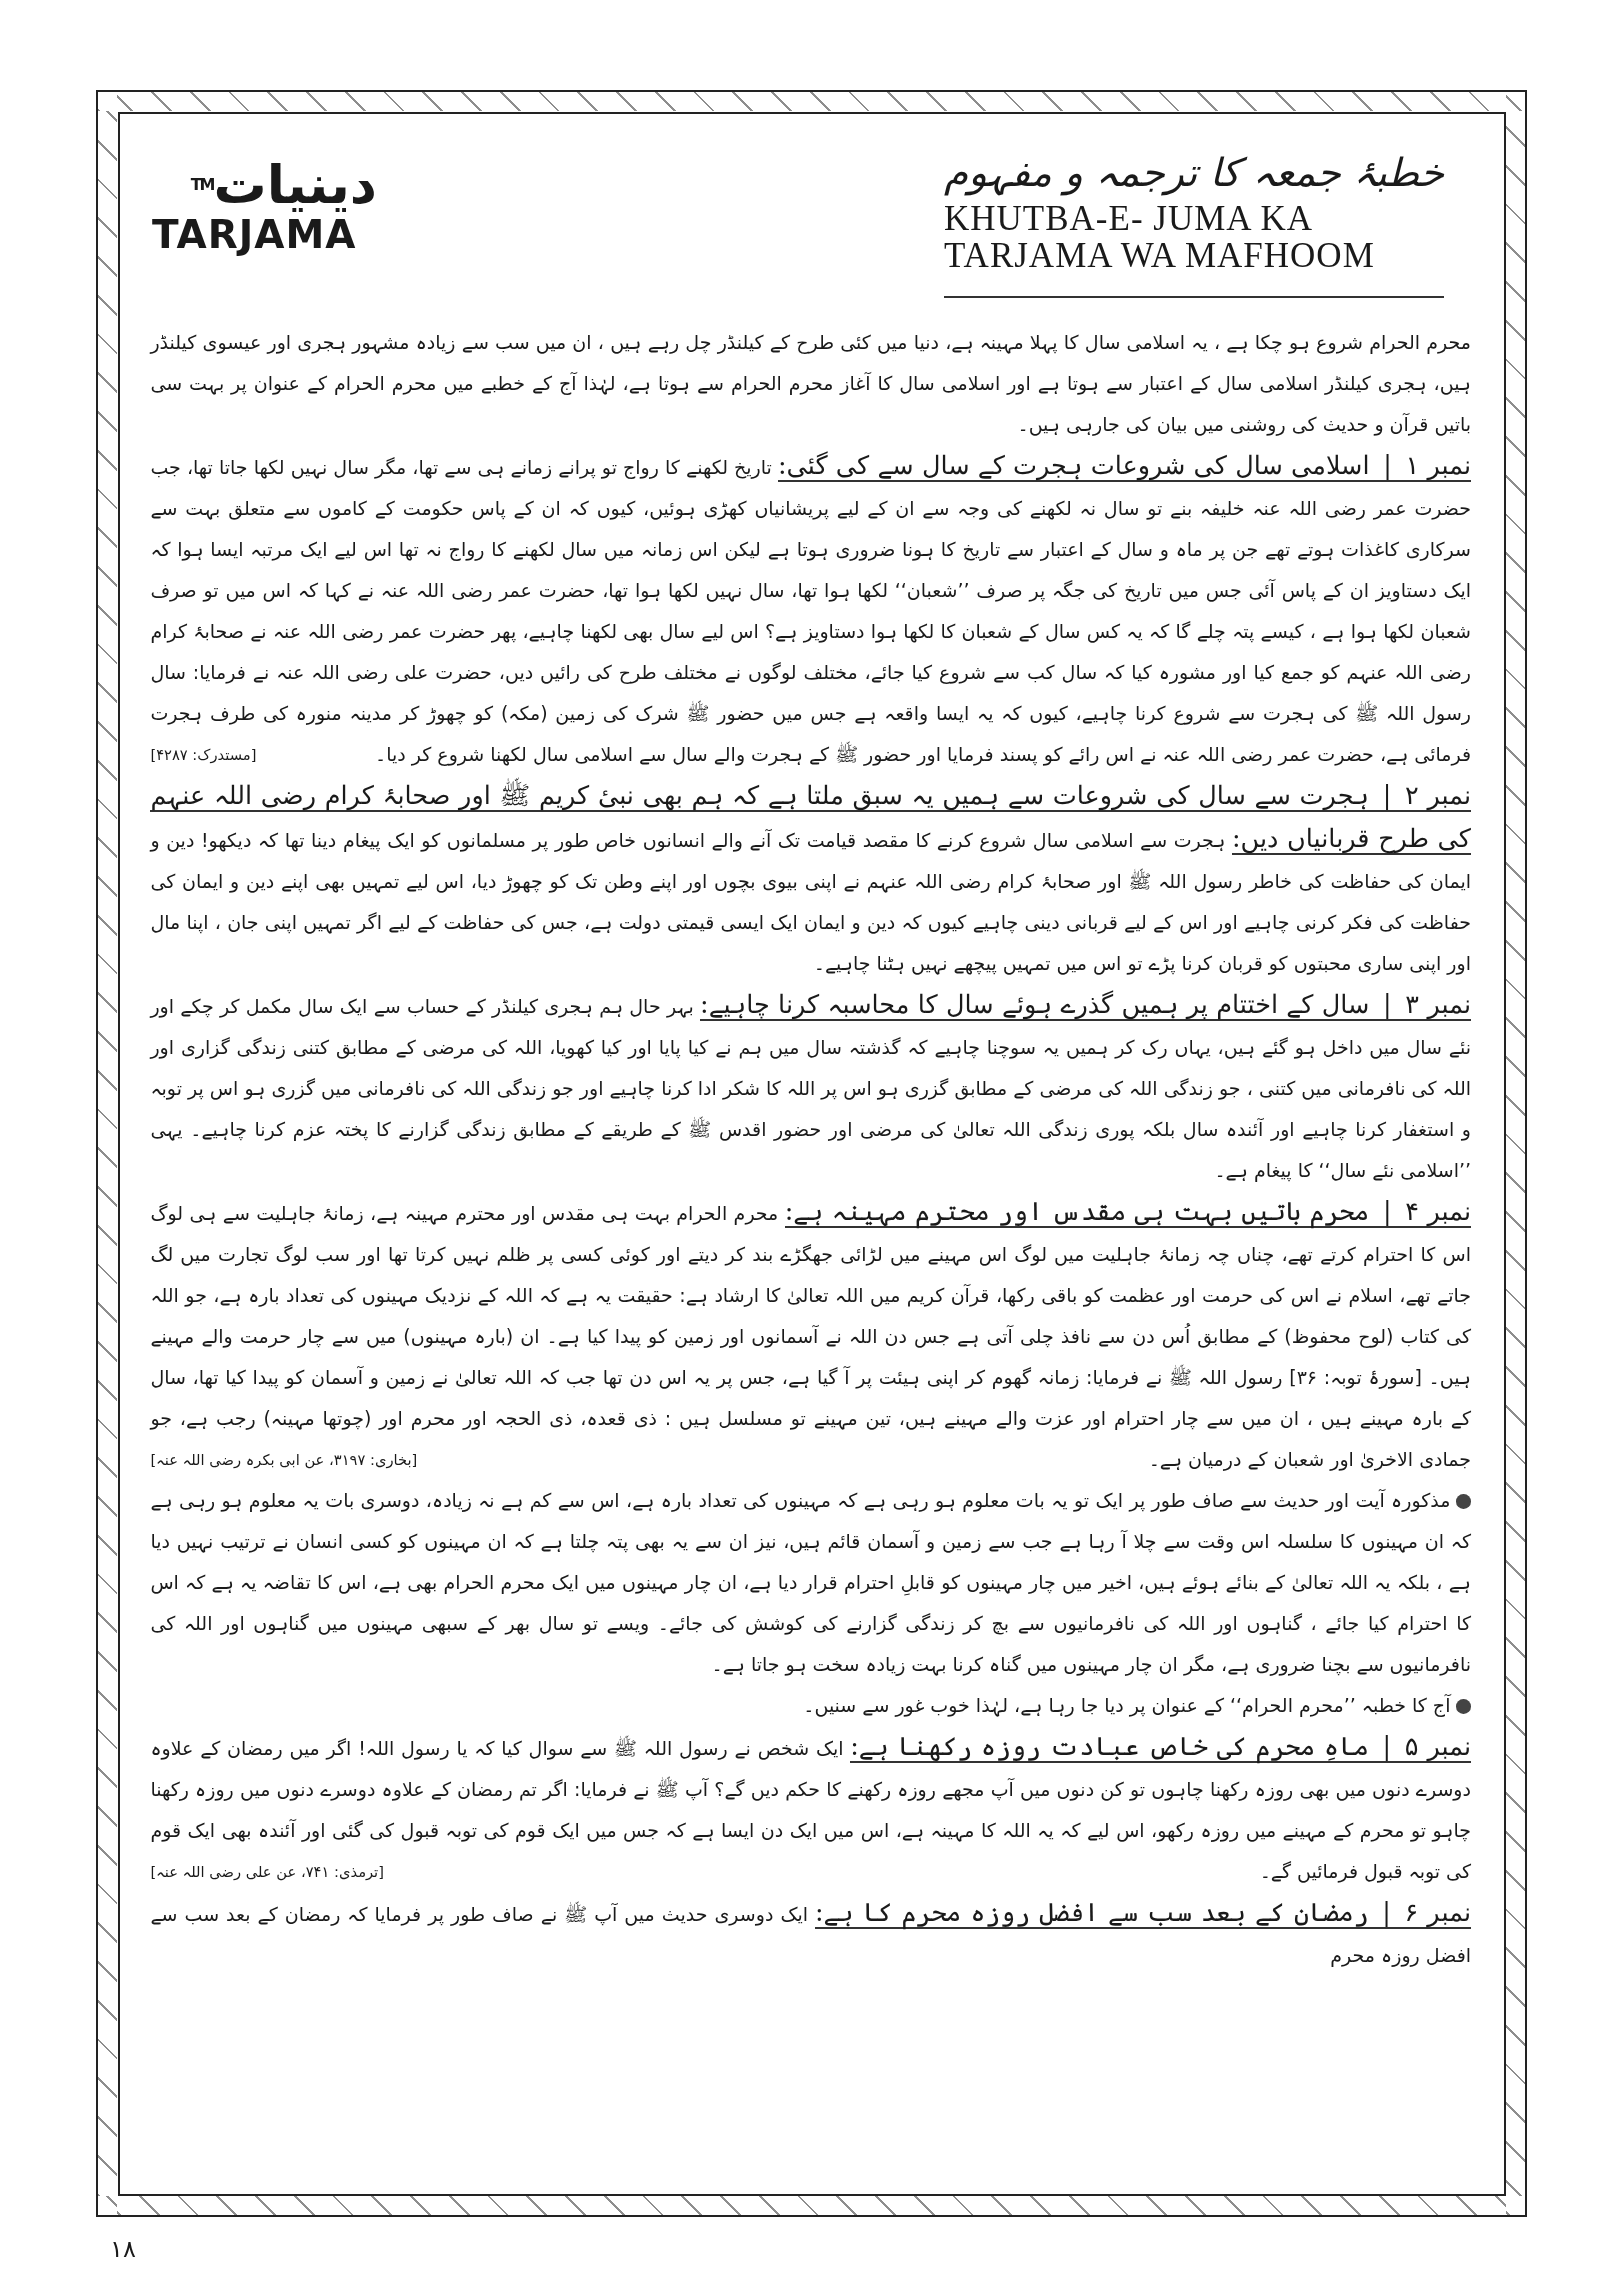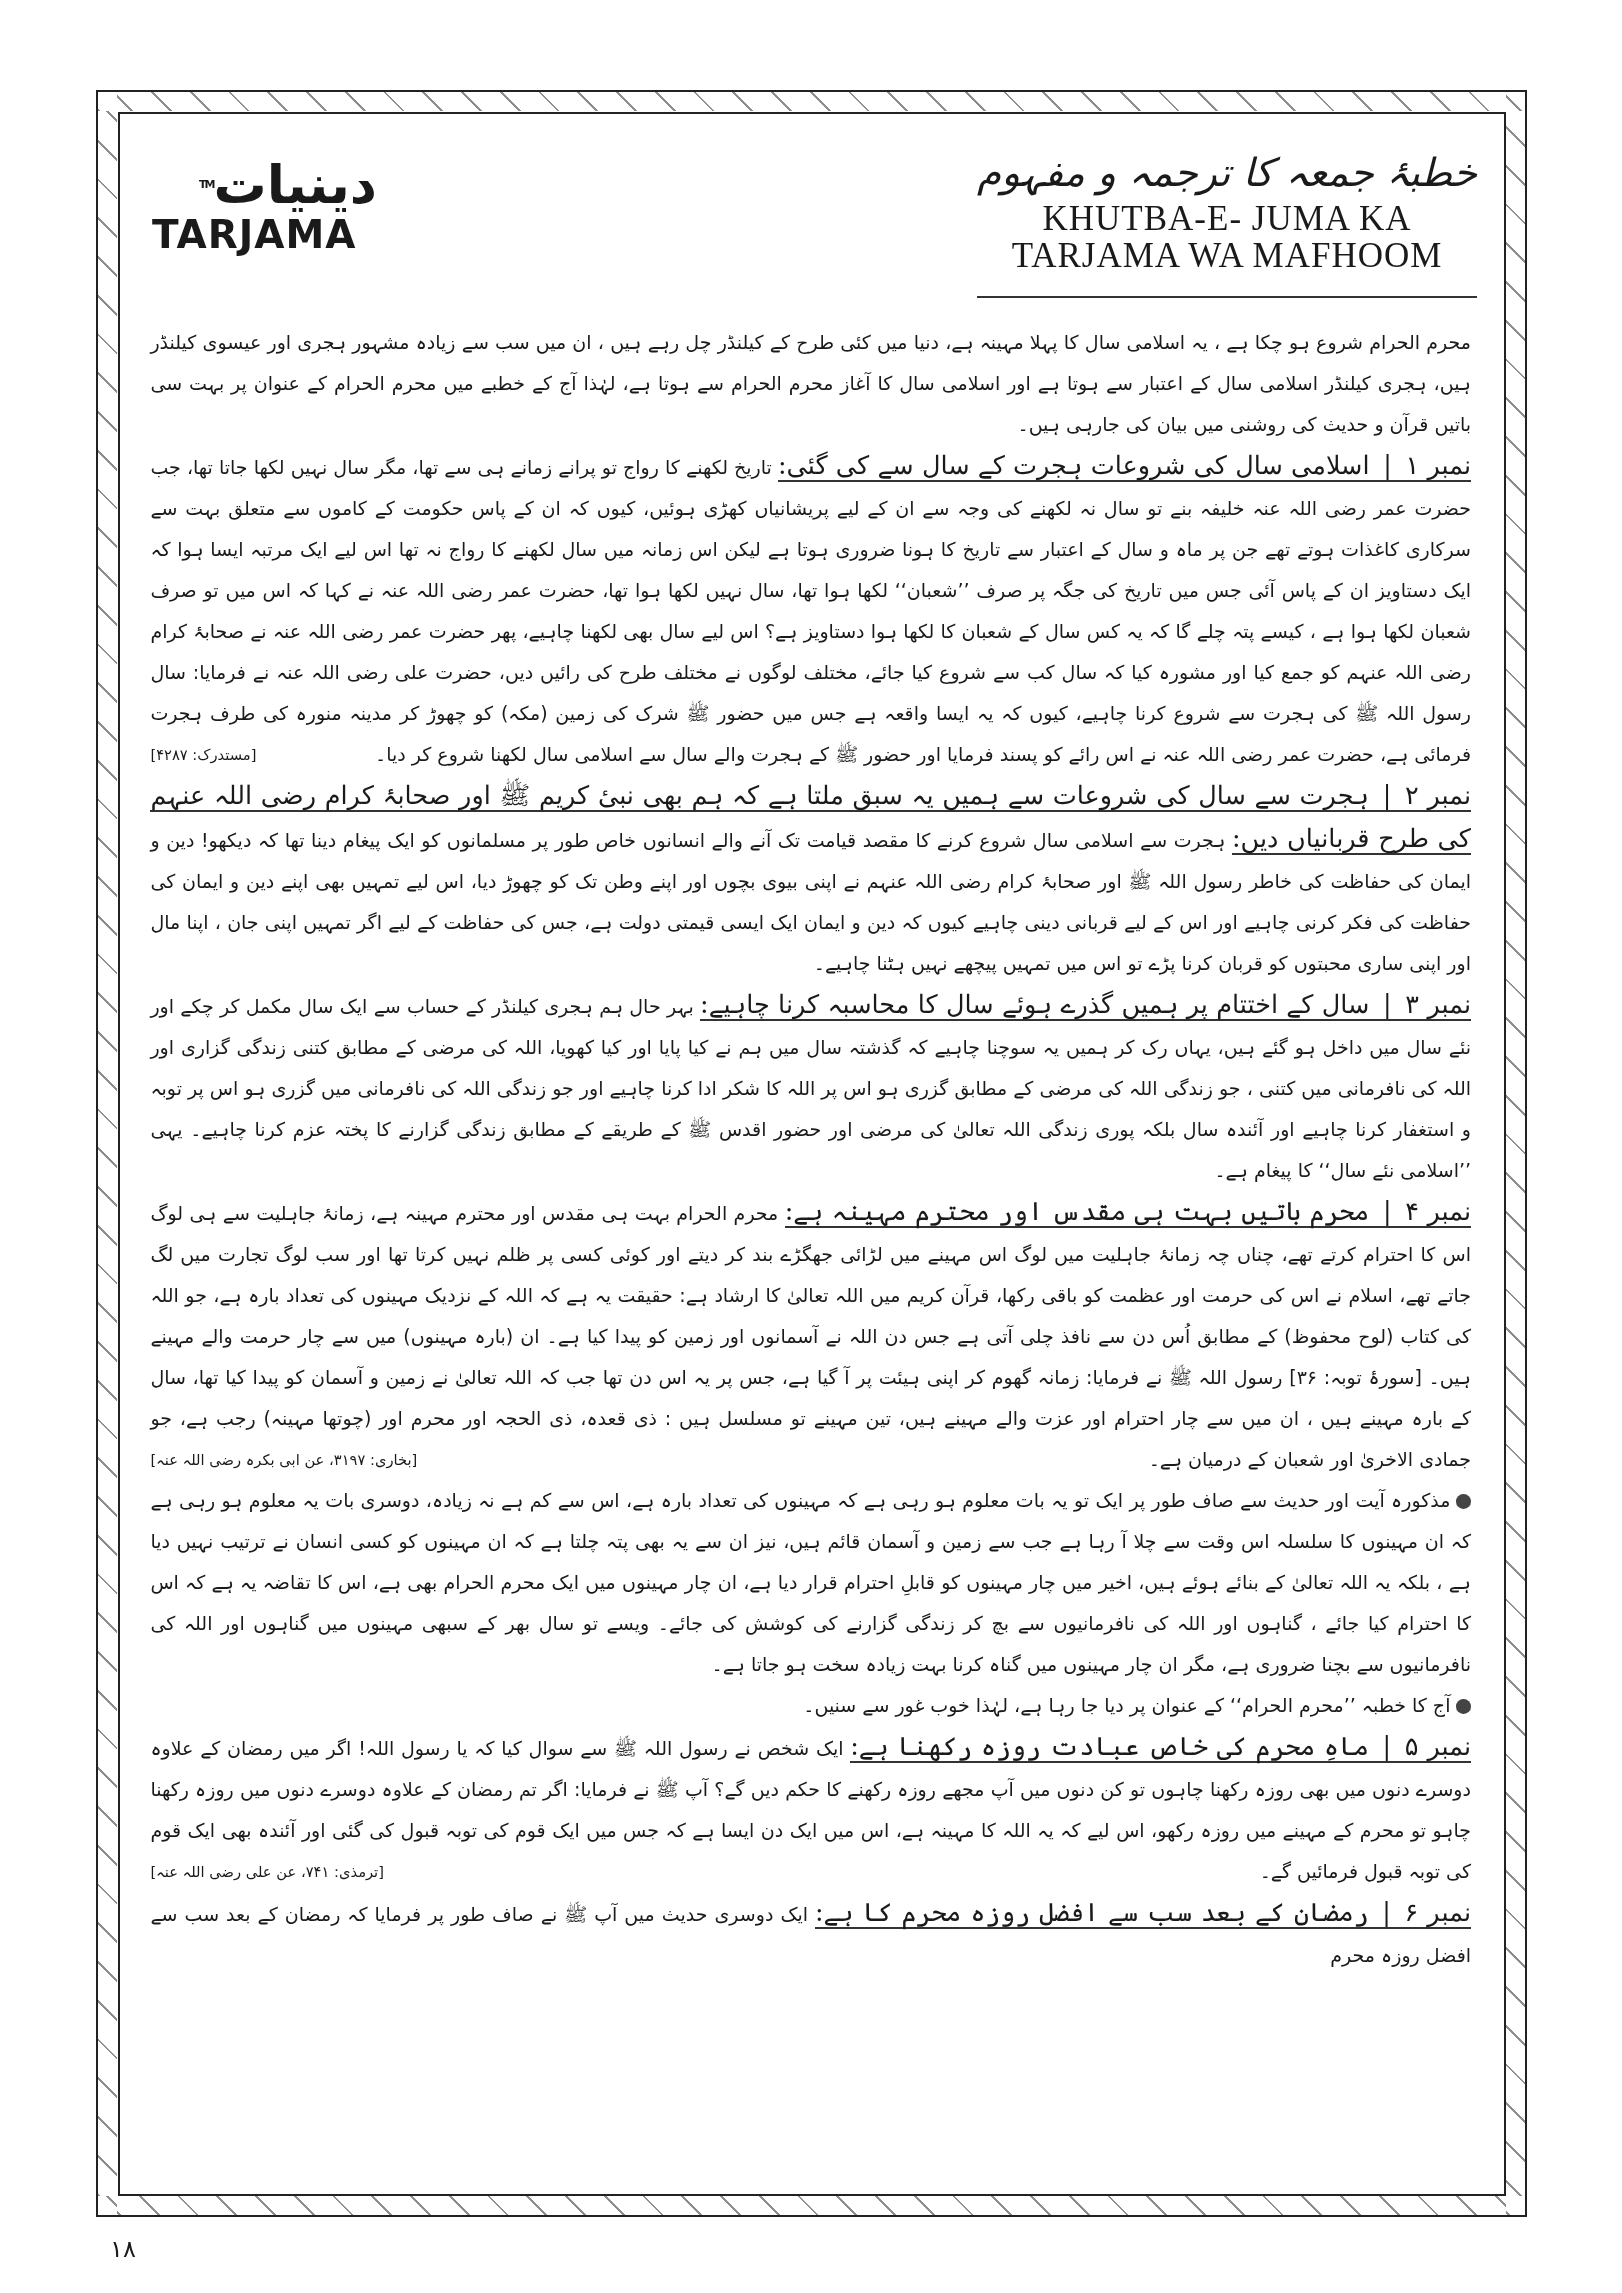--- a/index.html
+++ b/index.html
@@ -11,23 +11,23 @@
     border:19.6px solid transparent;
     background:
       repeating-linear-gradient(45deg, transparent 0 9.8px, #333 9.8px 11.8px, transparent 11.8px 27.4px) ;
     -webkit-mask: linear-gradient(#000 0 0) padding-box exclude, linear-gradient(#000 0 0);
     mask: linear-gradient(#000 0 0) padding-box exclude, linear-gradient(#000 0 0);
     opacity:.55;}
   .content{position:absolute;left:123px;top:116px;width:1377px;height:2076px;}
   .header{position:relative;height:206px;}
   .logo{position:absolute;left:29px;top:39px;width:225px;text-align:left;}
   .logo-urdu{font-family:"DejaVu Sans",sans-serif;font-weight:bold;font-size:53px;line-height:59px;letter-spacing:-2px;direction:rtl;text-align:left;padding-left:33px;}
-  .logo-tm{font-size:11px;vertical-align:top;margin-left:24px;}
+  .logo-tm{font-size:16px;vertical-align:top;margin-left:24px;}
   .logo-en{font-family:"DejaVu Sans",sans-serif;font-weight:bold;font-size:39px;line-height:41px;letter-spacing:1px;}
-  .title-block{position:absolute;right:23px;top:29px;text-align:center;}
+  .title-block{position:absolute;right:56px;top:29px;text-align:left;}
   .title-urdu{font-family:"DejaVu Serif",serif;font-size:39px;direction:rtl;line-height:55px;font-style:italic;}
   .title-en{font-family:"Liberation Serif",serif;font-size:35px;line-height:37px;letter-spacing:1px;}
   .title-en2{border-bottom:2px solid #333;padding-bottom:22px;}
   .section-title{text-align:center;font-family:"DejaVu Serif",serif;font-size:43px;direction:rtl;margin-top:-9.8px;height:69px;}
   .body{direction:rtl;text-align:justify;font-family:"DejaVu Sans",sans-serif;font-size:19px;line-height:41px;padding:0 29px 0 27.4px;}
   .para{margin:0;}
   .heading{font-family:"DejaVu Serif",serif;font-size:25.5px;font-weight:normal;}
   .heading-line{border-bottom:2px solid #333;}
   .sep{display:inline-block;margin:0 13.7px;}
   .cite{font-size:14.7px;float:left;direction:rtl;}

